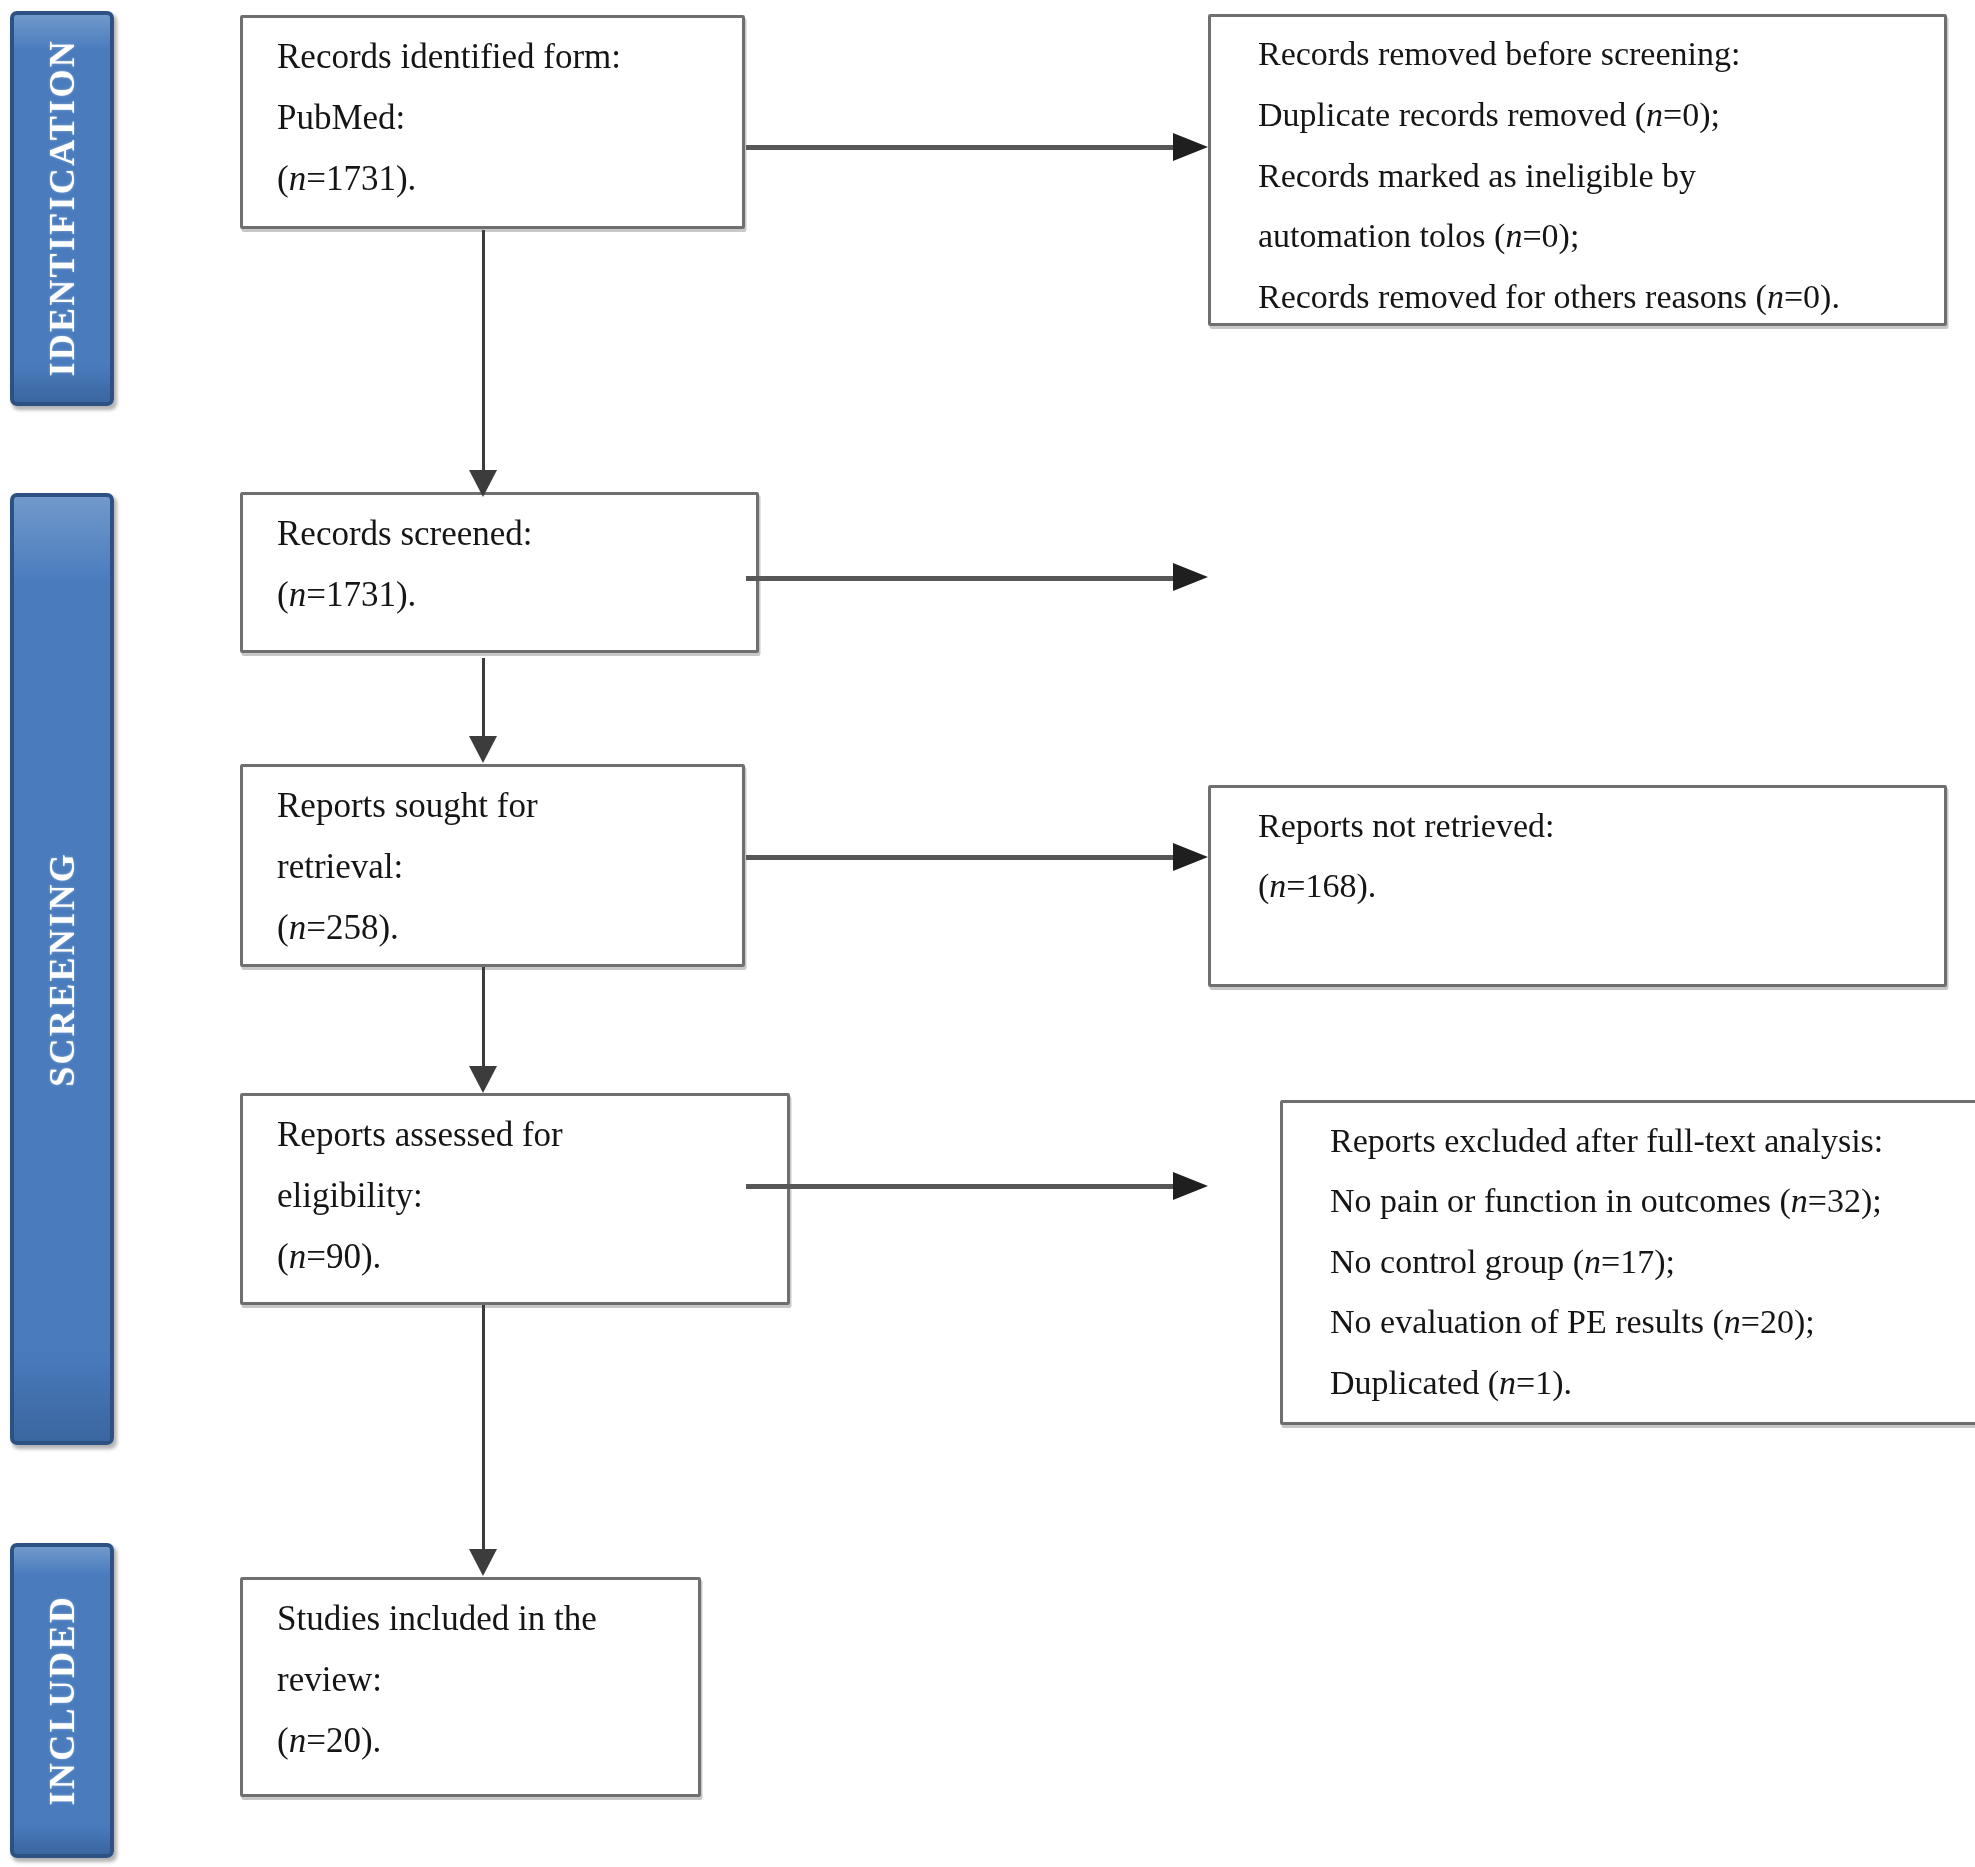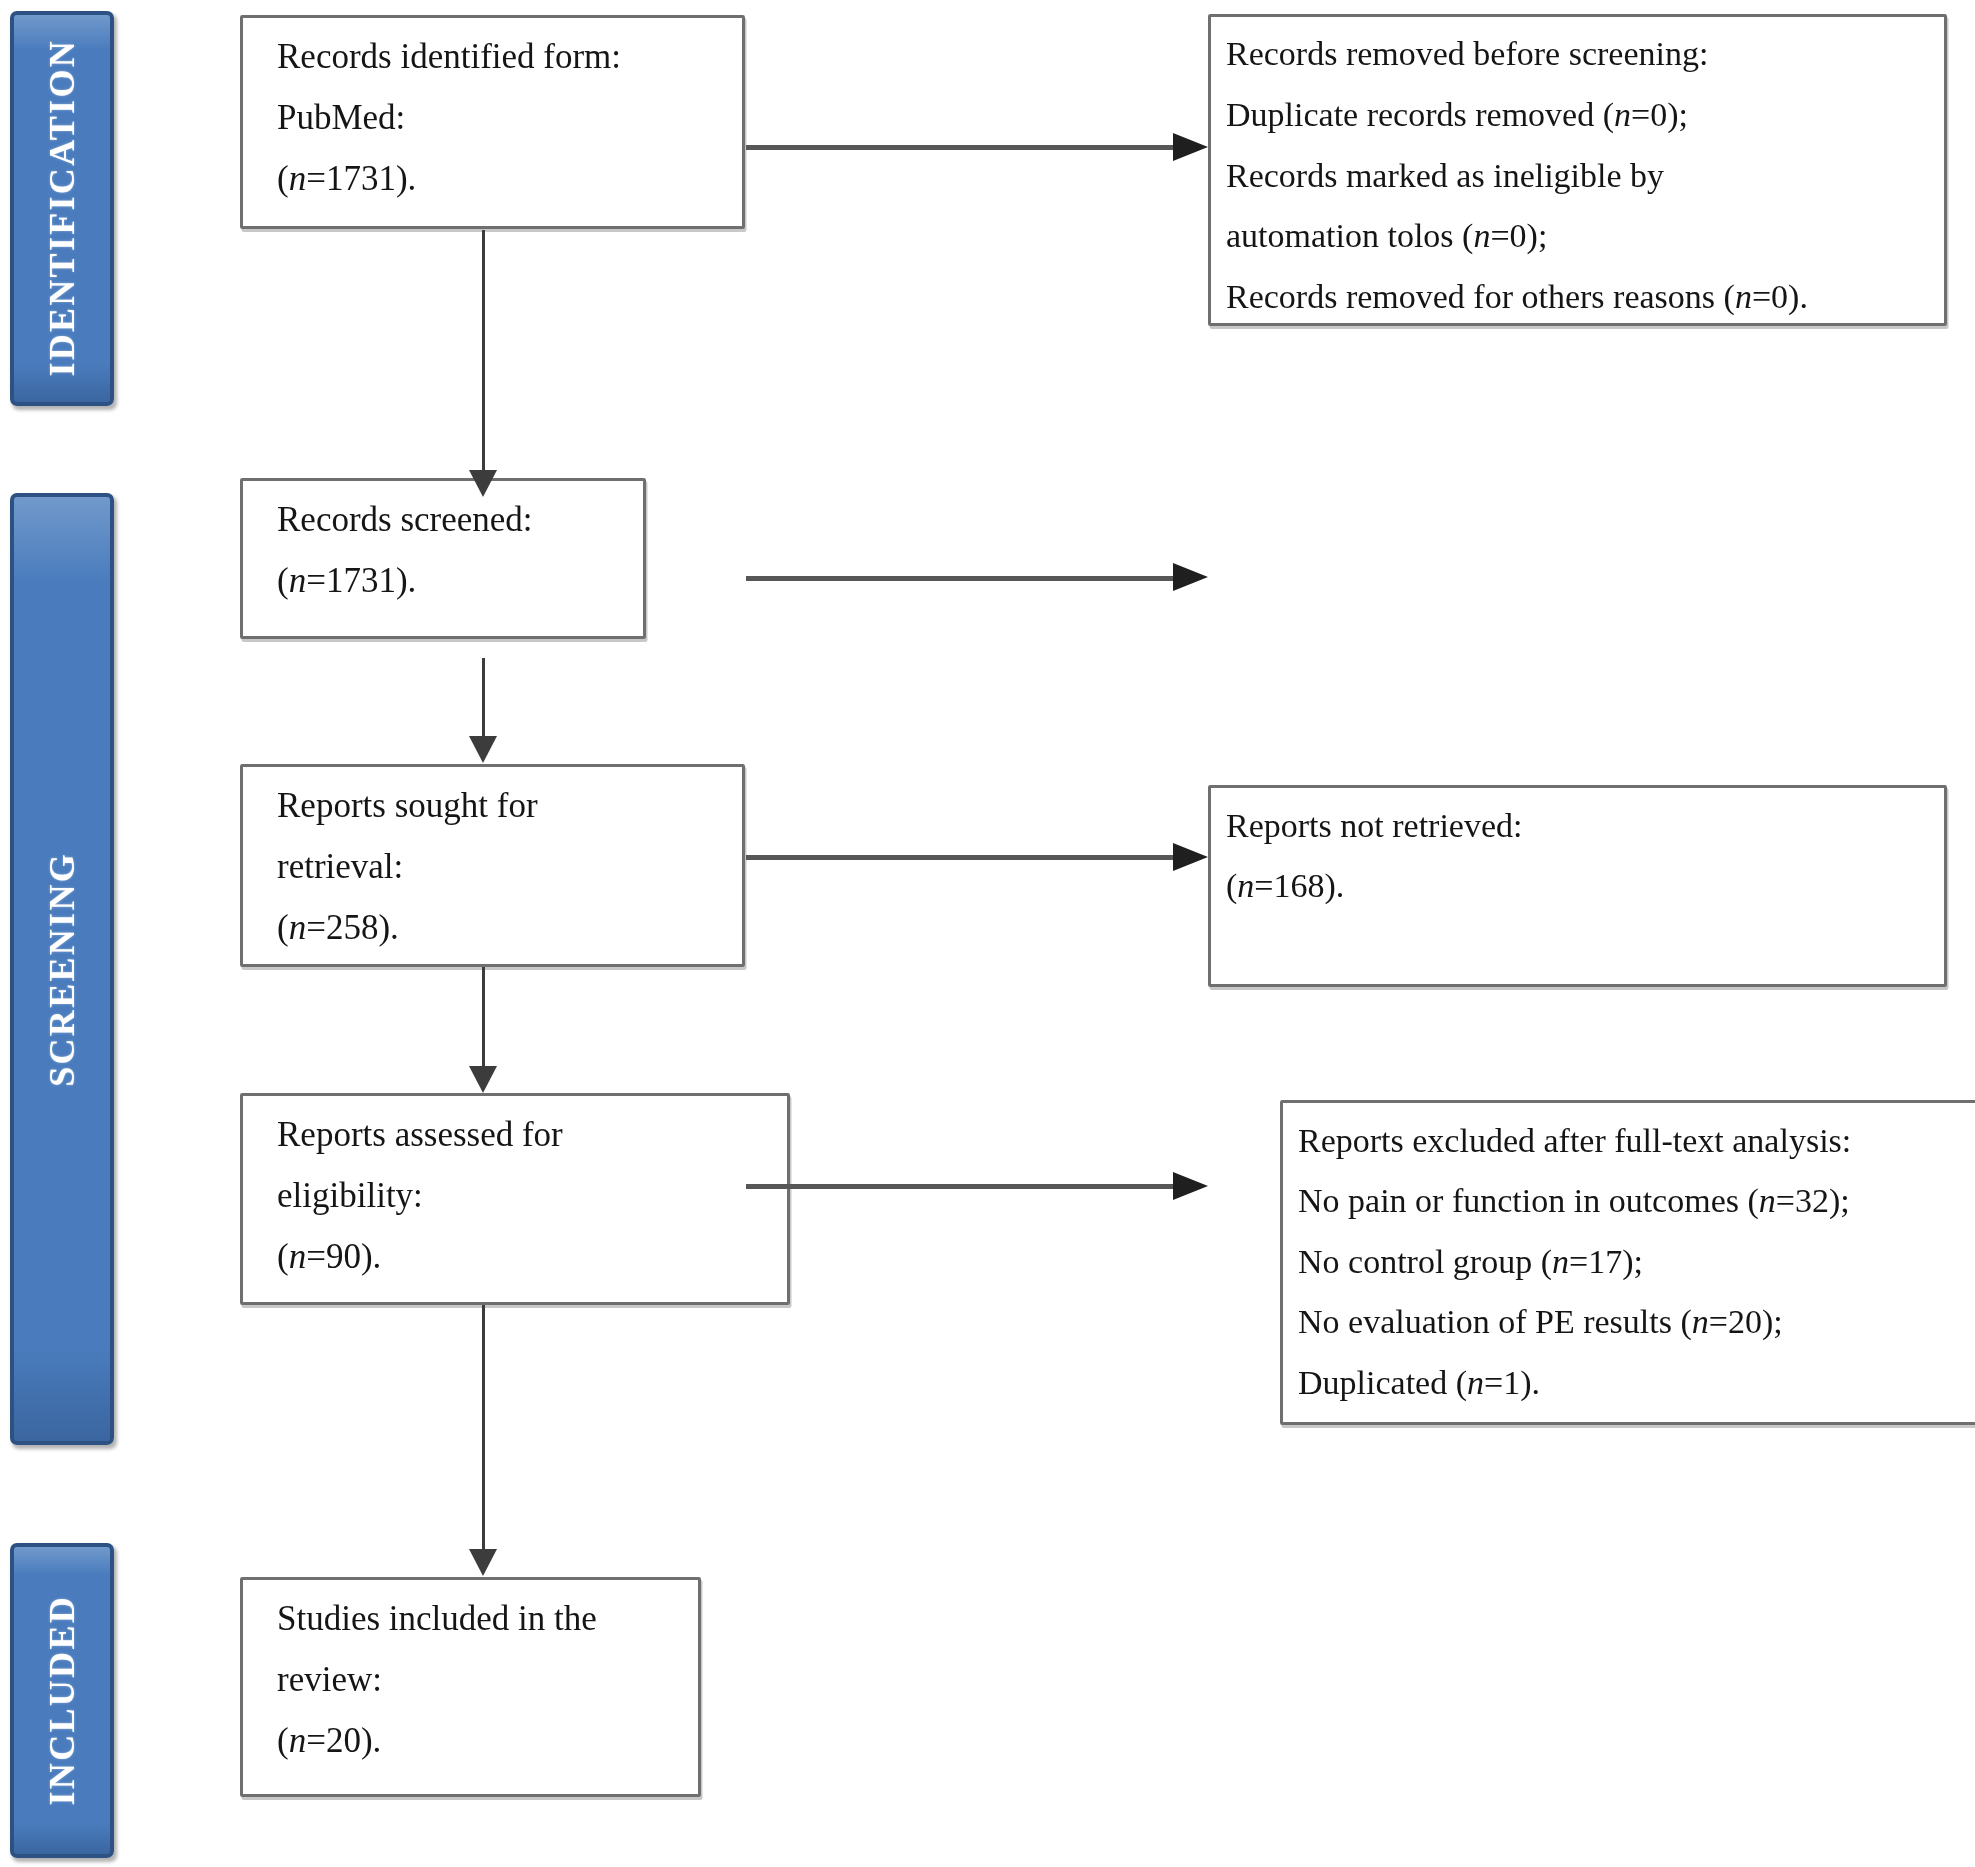--- a/index.html
+++ b/index.html
@@ -43,21 +43,21 @@
   .box-text{
     font-size:35px;
     line-height:1.75;
     color:var(--text,#151515);
     padding:7.7px 21.4px 7.7px 34px;
     text-align:left;
   }
   .box.right .box-text{
     font-size:34px;
     line-height:1.78;
-    padding-left:15px;
+    padding-left:47px;
   }
   
   .vline{position:absolute;width:3.1px;background:var(--arrow,#3c3c3c);}
   .vhead{position:absolute;width:0;height:0;
     border-left:14.5px solid transparent;border-right:14.5px solid transparent;
     border-top:27.6px solid var(--arrow,#3c3c3c);}
   .hline{position:absolute;height:4.6px;background:#575757;}
   .hhead{position:absolute;width:0;height:0;
     border-top:14.5px solid transparent;border-bottom:14.5px solid transparent;
     border-left:35px solid #1f1f1f;}
@@ -73,21 +73,21 @@
   <div class="stage" style="left:10px;top:493px;width:104px;height:952px">
     <span class="stage-label">SCREENING</span>
   </div>
   <div class="stage" style="left:10px;top:1543px;width:104px;height:315px">
     <span class="stage-label">INCLUDED</span>
   </div>
 
   <div class="box" style="left:240px;top:15.3px;width:505px;height:214px">
     <div class="box-text">Records identified form:<br>PubMed:<br>(<i>n</i>=1731).</div>
   </div>
-  <div class="box" style="left:240px;top:478px;width:406px;height:161px">
+  <div class="box" style="left:240px;top:492px;width:519px;height:161px">
     <div class="box-text">Records screened:<br>(<i>n</i>=1731).</div>
   </div>
   <div class="box" style="left:240px;top:764px;width:505px;height:203px">
     <div class="box-text">Reports sought for<br>retrieval:<br>(<i>n</i>=258).</div>
   </div>
   <div class="box" style="left:240px;top:1093px;width:550px;height:212px">
     <div class="box-text">Reports assessed for<br>eligibility:<br>(<i>n</i>=90).</div>
   </div>
   <div class="box" style="left:240px;top:1577px;width:461px;height:220px">
     <div class="box-text">Studies included in the<br>review:<br>(<i>n</i>=20).</div>

